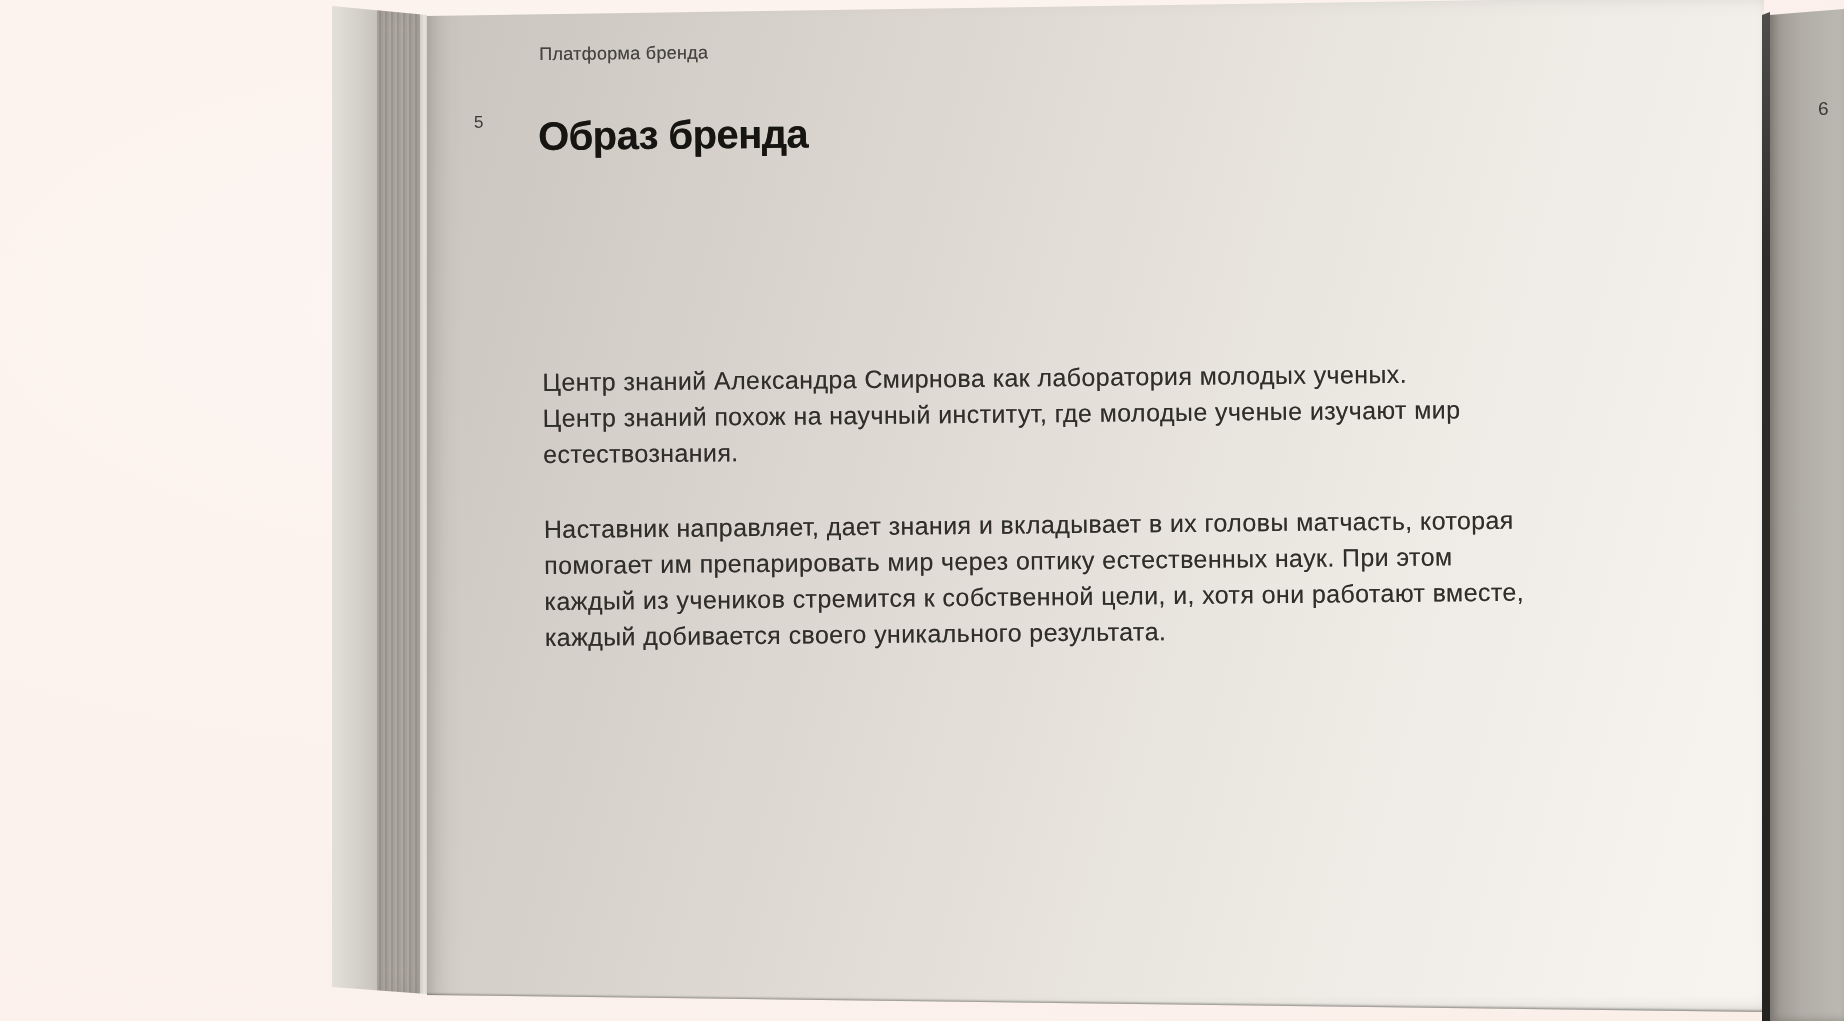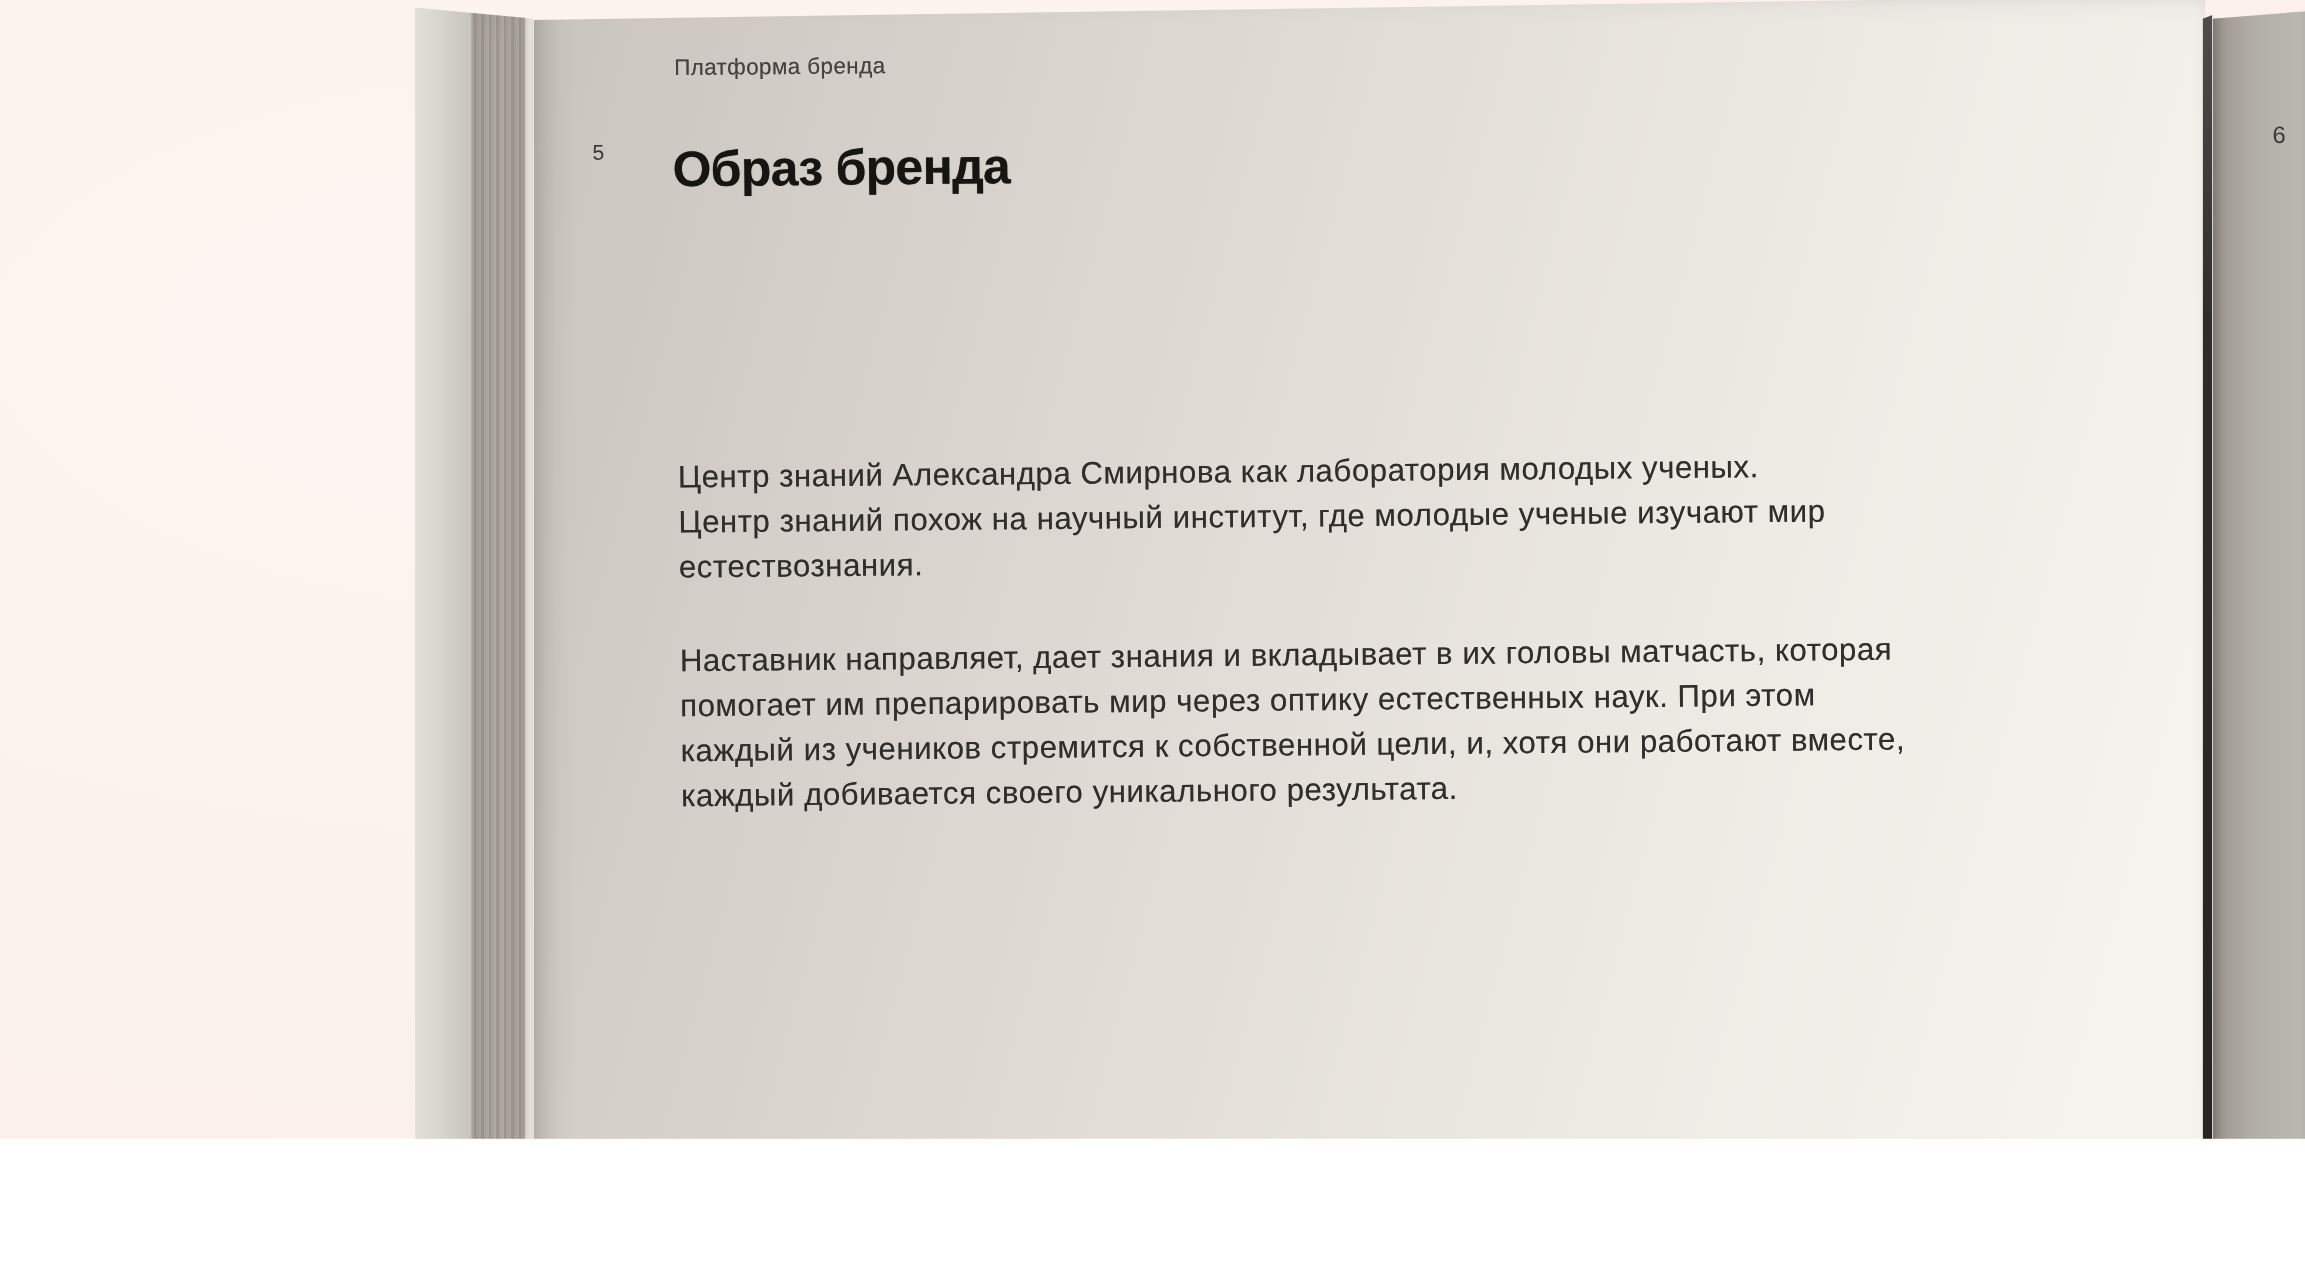--- a/index.html
+++ b/index.html
@@ -6,21 +6,21 @@
     margin: 0;
     padding: 0;
     width: 1844px;
     height: 1021px;
     overflow: hidden;
     font-family: "Liberation Sans", "DejaVu Sans", sans-serif;
   }
   .canvas {
     position: relative;
     width: 1844px;
-    height: 911px;
+    height: 1021px;
     background: radial-gradient(ellipse at 25% 30%, #fdf5f1 0%, #fcf2ed 55%, #faeee8 100%);
     overflow: hidden;
   }
   .book {
     position: absolute;
     inset: 0;
   }
   
   .stack {
     position: absolute;

